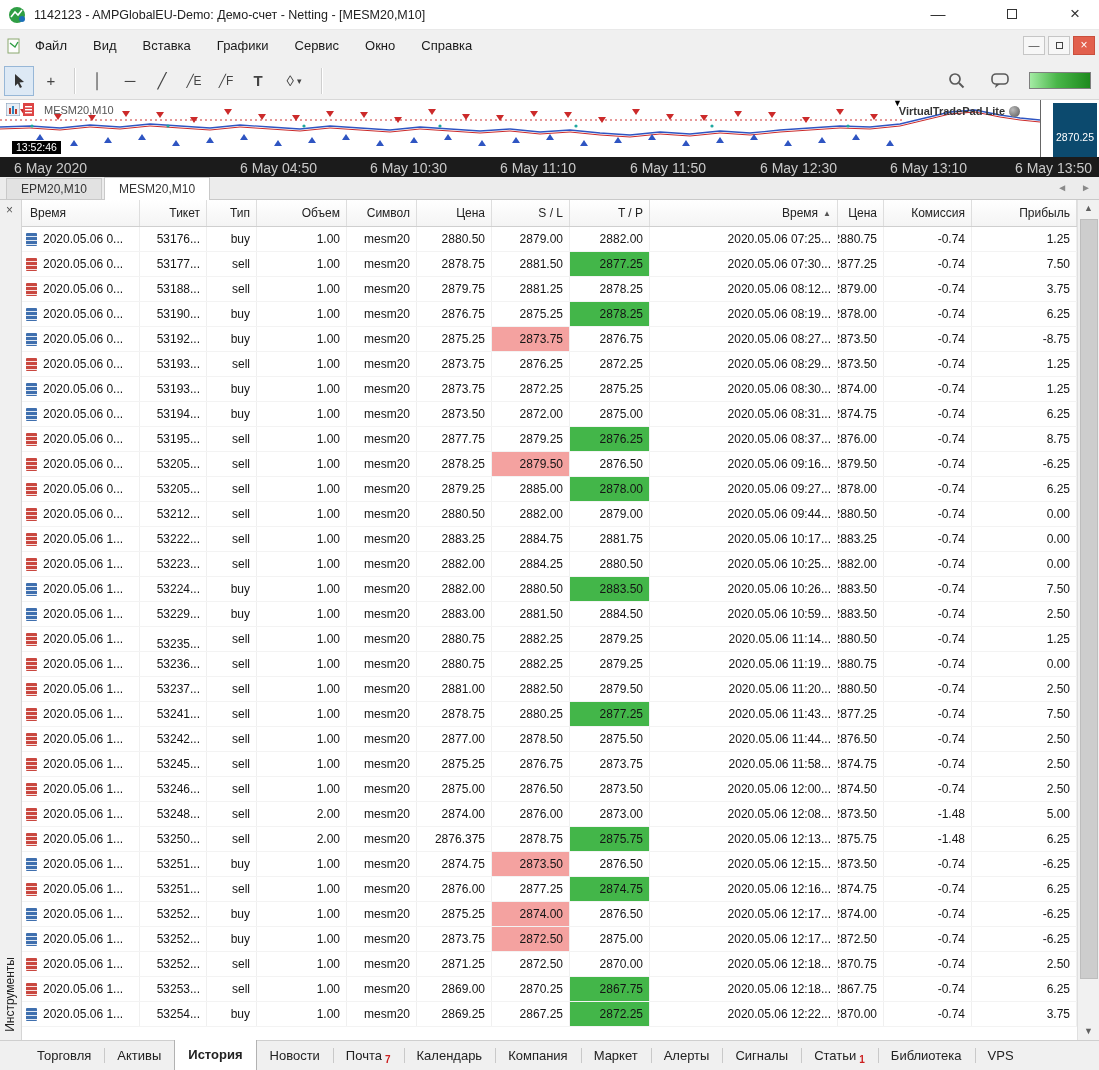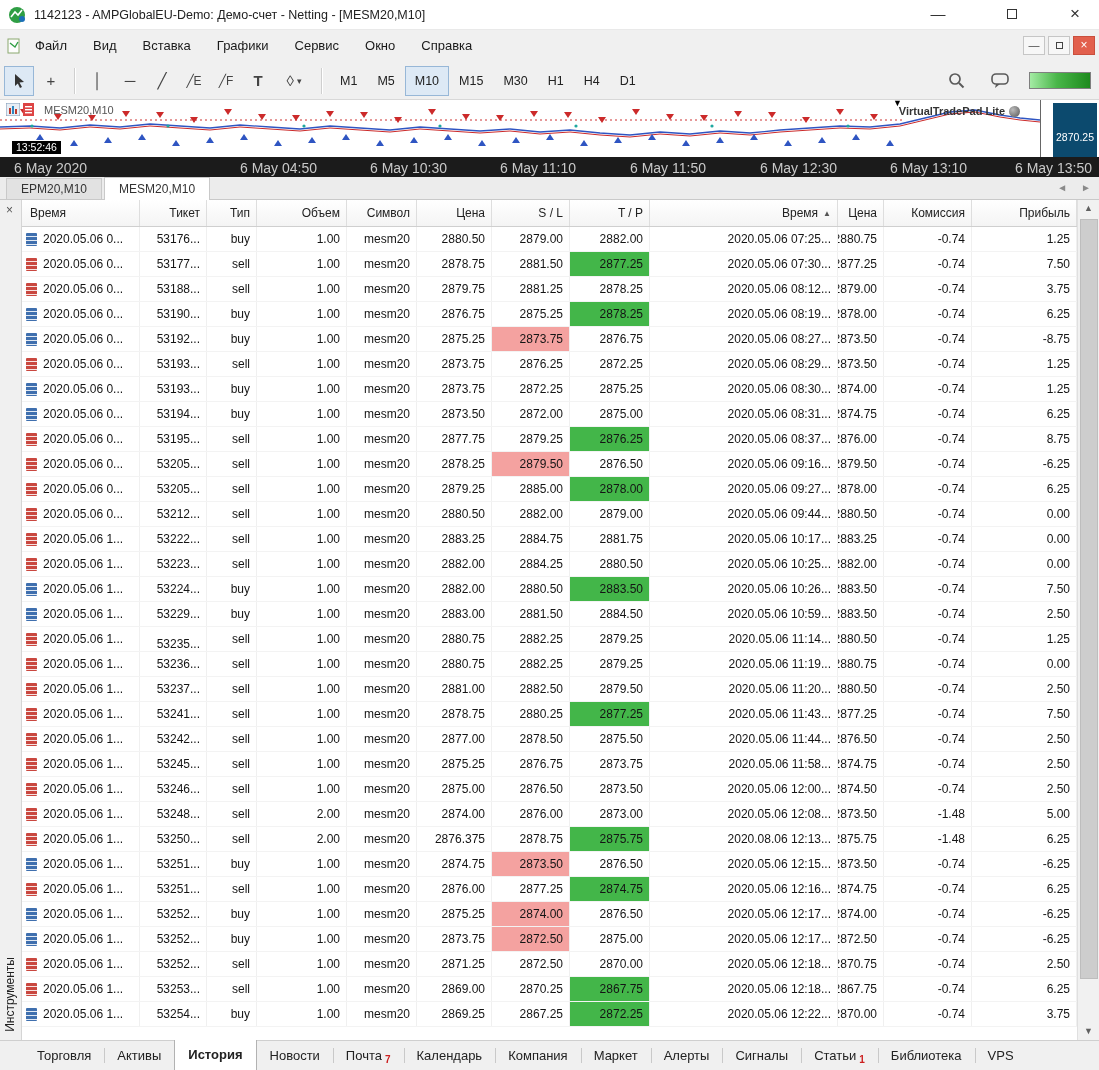--- a/index.html
+++ b/index.html
@@ -171,30 +171,20 @@
     <div class="tool-btn">─</div>
     <div class="tool-btn">╱</div>
     <div class="tool-btn" style="font-size:12px;">╱E</div>
     <div class="tool-btn" style="font-size:12px;">╱F</div>
     <div class="tool-btn" style="font-weight:bold;">T</div>
     <div class="tool-btn" style="min-width:38px;">
       <span>◊</span>
         <span style="font-size:9px;margin-left:3px;">▾</span>
     </div>
     <div class="tool-sep"></div>
-    <div class="tf-wrap">
-        <div class="tf-btn">M1</div>
-        <div class="tf-btn">M5</div>
-        <div class="tf-btn pressed">M10</div>
-        <div class="tf-btn">M15</div>
-        <div class="tf-btn">M30</div>
-        <div class="tf-btn">H1</div>
-        <div class="tf-btn">H4</div>
-        <div class="tf-btn">D1</div>
-      </div>
     <div class="toolbar-right">
       <div class="tool-btn">
         <svg class="svg-icon" width="17" height="17" viewBox="0 0 17 17">
           <circle cx="7" cy="7" r="5" fill="none" stroke="#5a5a5a" stroke-width="1.7"></circle>
           <line x1="11" y1="11" x2="15.5" y2="15.5" stroke="#5a5a5a" stroke-width="2"></line>
         </svg>
       </div>
       <div class="tool-btn">
         <svg class="svg-icon" width="19" height="16" viewBox="0 0 19 16">
           <rect x="1" y="1" width="16" height="10" rx="4" fill="none" stroke="#5a5a5a" stroke-width="1.6"></rect>
@@ -1323,21 +1313,21 @@
             <div class="gcell" style="width: 75px;">
               <span>2876.375</span>
             </div>
             <div class="gcell" style="width: 78px;">
               <span>2878.75</span>
             </div>
             <div class="gcell hl-green" style="width: 80px;">
               <span>2875.75</span>
             </div>
             <div class="gcell" style="width: 188px;">
-              <span>2020.08.06 12:13...</span>
+              <span>2020.05.06 12:13...</span>
             </div>
             <div class="gcell" style="width: 46px;">
               <span>2875.75</span>
             </div>
             <div class="gcell" style="width: 88px;">
               <span>-1.48</span>
             </div>
             <div class="gcell" style="width: 105px;">
               <span>6.25</span>
             </div>

